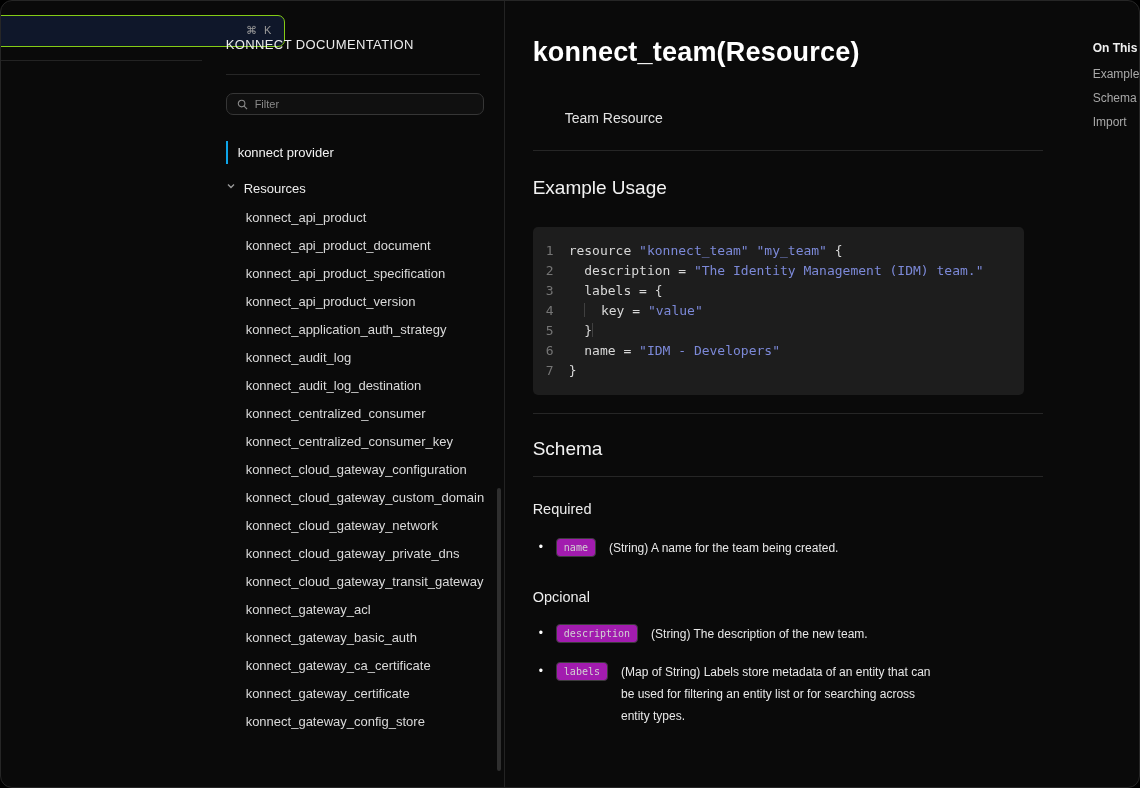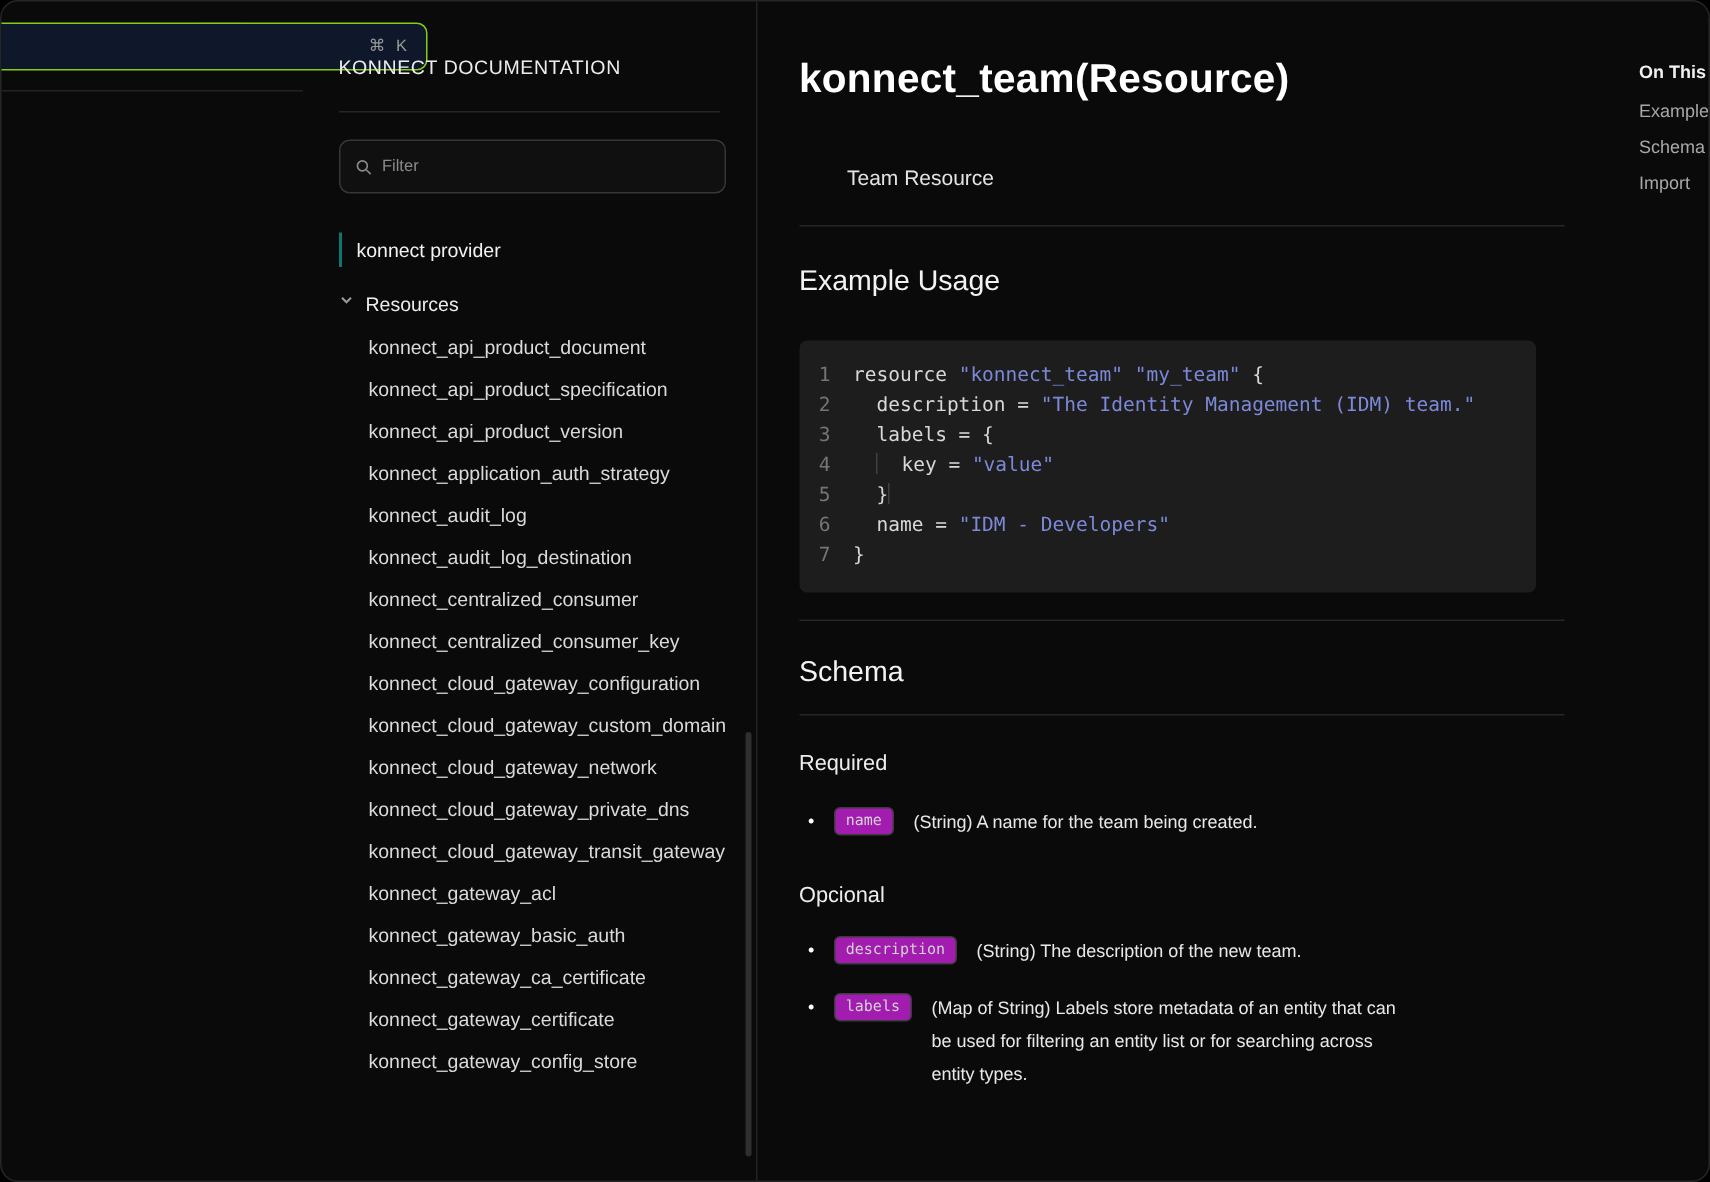--- a/index.html
+++ b/index.html
@@ -17,24 +17,24 @@
   .theme button { width:23px; height:23px; border-radius:50%; border:none; background:transparent; color:#b5b5b5; display:flex; align-items:center; justify-content:center; cursor:pointer; padding:0; }
   .theme button.active { background:#2d2d2d; color:#f0f0f0; }
 
   
   .frame { flex:1; display:flex; min-height:0; }
 
   
   .sidebar { width:303px; flex:none; border-right:1px solid #232323; padding:36px 0 0 24px; position:relative; overflow:hidden; }
   .side-heading { font-size:13px; letter-spacing:.4px; color:#ececec; font-weight:400; }
   .side-divider { height:1px; background:#262626; margin:22px 24px 18px 0; }
-  .filter { height:36px; border:1px solid #363636; border-radius:7px; background:#101010; display:flex; align-items:center; gap:7px; padding:0 10px; margin-right:20px; margin-bottom:26px; }
+  .filter { height:22px; border:1px solid #363636; border-radius:7px; background:#101010; display:flex; align-items:center; gap:7px; padding:0 10px; margin-right:20px; margin-bottom:26px; }
   .filter input { flex:1; background:transparent; border:none; outline:none; color:#cfcfcf; font-size:11px; font-family:"Liberation Sans",sans-serif; }
   .filter input::placeholder { color:#8a8a8a; }
-  .provider { border-left:2px solid #0f766e; padding:4px 0 4px 10px; font-size:13px; color:#f2f2f2; margin-bottom:10px; cursor:pointer; }
+  .provider { border-left:2px solid #0ea5e9; padding:4px 0 4px 10px; font-size:13px; color:#f2f2f2; margin-bottom:10px; cursor:pointer; }
   .group-row { display:flex; align-items:flex-start; gap:8px; padding:7px 0; font-size:13px; color:#ededed; cursor:pointer; }
   .side-item { padding:6.5px 0 6.5px 20px; font-size:13px; color:#dadada; cursor:pointer; white-space:nowrap; }
   .scroll-thumb { position:absolute; right:3px; top:62%; width:4px; height:36%; background:#2f2f2f; border-radius:2px; }
 
   
   .main { flex:1; position:relative; min-width:0; }
   .content { margin-left:28px; width:510px; }
   .page-title { margin-top:36px; font-size:27px; font-weight:600; color:#fff; letter-spacing:.2px; }
   .subtitle { margin-top:42px; font-size:14px; color:#e3e3e3;margin-left:32px; }
   .hr { border:none; height:1px; background:#262626; }
@@ -140,20 +140,21 @@
       <div class="group-row">
         <span>
           <svg width="10" height="10" viewBox="0 0 10 10">
               <polyline points="2,3.5 5,6.5 8,3.5" fill="none" stroke="#9a9a9a" stroke-width="1.4"></polyline>
             </svg>
         </span>
         <span>Resources</span>
       </div>
 
       <div>
+          <div class="side-item">konnect_api_product</div>
           <div class="side-item">konnect_api_product_document</div>
           <div class="side-item">konnect_api_product_specification</div>
           <div class="side-item">konnect_api_product_version</div>
           <div class="side-item">konnect_application_auth_strategy</div>
           <div class="side-item">konnect_audit_log</div>
           <div class="side-item">konnect_audit_log_destination</div>
           <div class="side-item">konnect_centralized_consumer</div>
           <div class="side-item">konnect_centralized_consumer_key</div>
           <div class="side-item">konnect_cloud_gateway_configuration</div>
           <div class="side-item">konnect_cloud_gateway_custom_domain</div>

